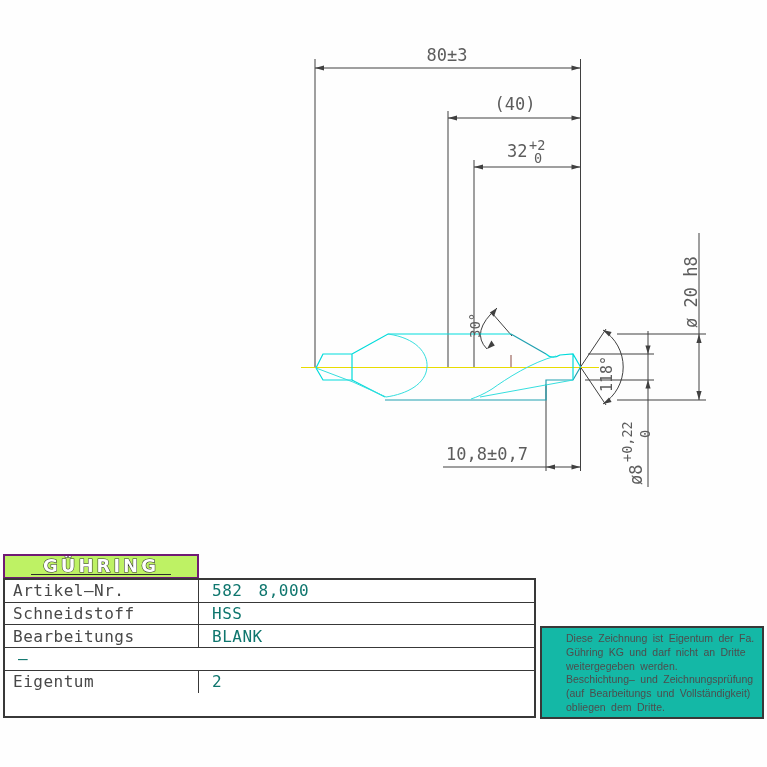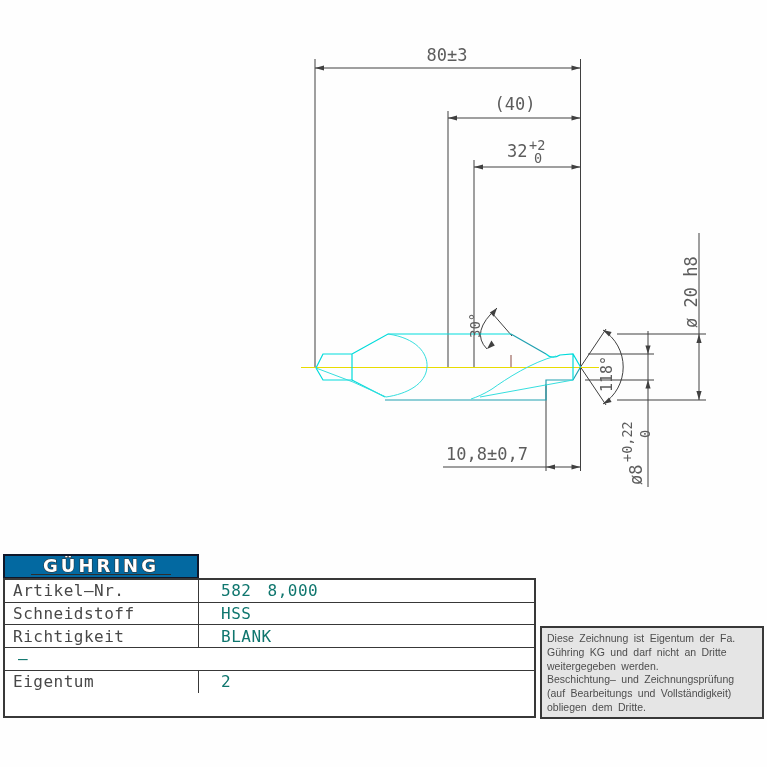--- a/index.html
+++ b/index.html
@@ -3,35 +3,35 @@
 <meta charset="utf-8">
 <style>
   html,body{margin:0;padding:0;background:#ffffff;}
   #canvas{position:relative;width:767px;height:767px;background:#fefefe;overflow:hidden;
           font-family:"DejaVu Sans Mono",monospace;}
   #drawing-svg{position:absolute;left:0;top:0;}
 
   
   .titleblock{position:absolute;left:3px;top:554px;width:533px;height:164px;}
   .tb-logo-box{position:absolute;left:0;top:0;width:196px;height:25px;
-               border:2px solid #0f172a;box-sizing:border-box;background:#0369a1;text-decoration:underline;}
+               border:2px solid #701a75;box-sizing:border-box;background:#bef264;text-decoration:underline;}
   .tb-rows{position:absolute;left:0;top:24px;width:533px;height:140px;
            border:2px solid #383838;box-sizing:border-box;background:#fff;
            display:grid;grid-template-rows:repeat(6,1fr);}
-  .tb-row{display:grid;grid-template-columns:194px 1fr;border-bottom:1px solid #383838;gap:9px;}
+  .tb-row{display:grid;grid-template-columns:194px 1fr;border-bottom:1px solid #383838;}
   .tb-row:last-child{border-bottom:none;}
   .tb-label{border-right:1px solid #383838;padding-left:8px;display:flex;align-items:center;
             font-size:16px;color:#484848;letter-spacing:.5px;white-space:pre;}
   .tb-value{padding-left:13px;display:flex;align-items:center;font-size:16px;color:#0f766e;
             word-spacing:6px;letter-spacing:.5px;white-space:pre;}
 
   
   .notebox{position:absolute;left:540px;top:626px;width:224px;height:93px;
-           border:2px solid #383838;box-sizing:border-box;background:#e5e5e5;
-           padding:4px 5px;font-family:"Liberation Sans",sans-serif;
+           border:2px solid #383838;box-sizing:border-box;background:#14b8a6;
+           padding:4px 24px;font-family:"Liberation Sans",sans-serif;
            font-size:10.5px;line-height:13.8px;color:#4d4d4d;word-spacing:2.5px;}
   .note-line{white-space:nowrap;}
 </style>
 </head>
 <body>
 
 <div id="canvas">
 
   <svg id="drawing-svg" width="767" height="767" viewBox="0 0 767 767">
 
@@ -138,21 +138,21 @@
     <div class="tb-rows">
       <div class="tb-row">
         <div class="tb-label">Artikel–Nr.</div>
         <div class="tb-value">582 8,000</div>
       </div>
       <div class="tb-row">
         <div class="tb-label">Schneidstoff</div>
         <div class="tb-value">HSS</div>
       </div>
       <div class="tb-row">
-        <div class="tb-label">Richtigkeit</div>
+        <div class="tb-label">Bearbeitungs</div>
         <div class="tb-value">BLANK</div>
       </div>
       <div class="tb-row">
         <div class="tb-value">–</div>
       </div>
       <div class="tb-row">
         <div class="tb-label">Eigentum</div>
         <div class="tb-value">2</div>
       </div>
     </div>

